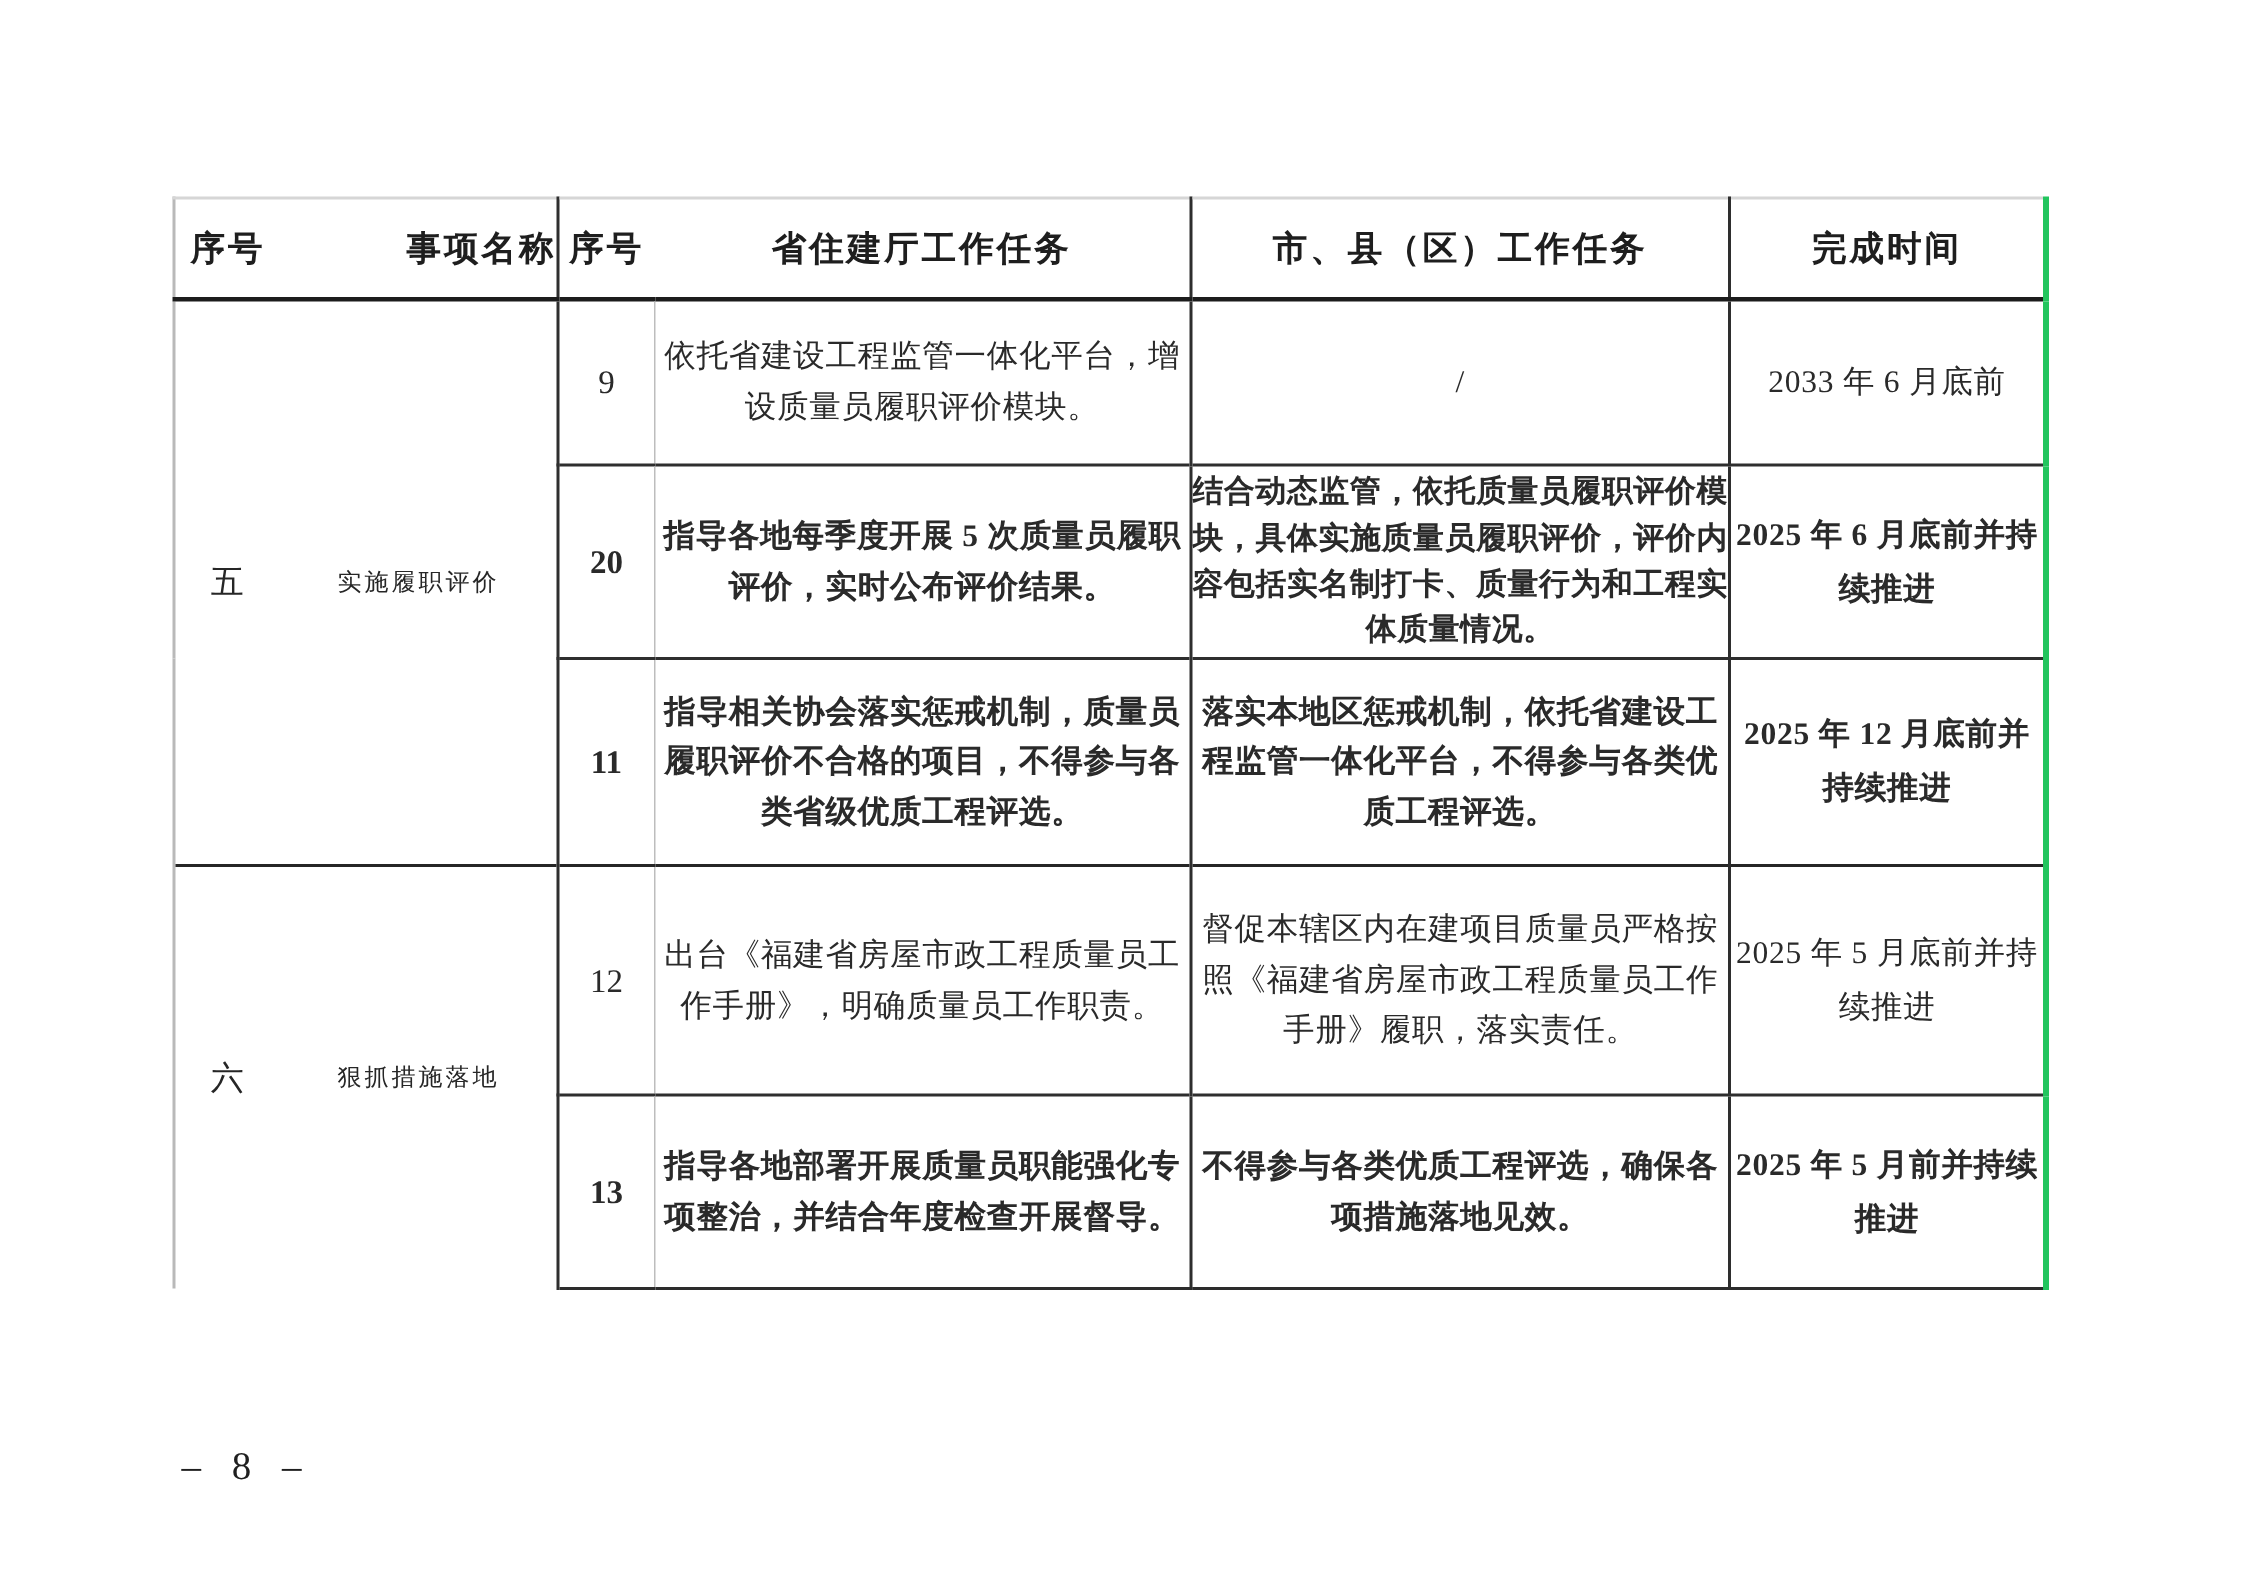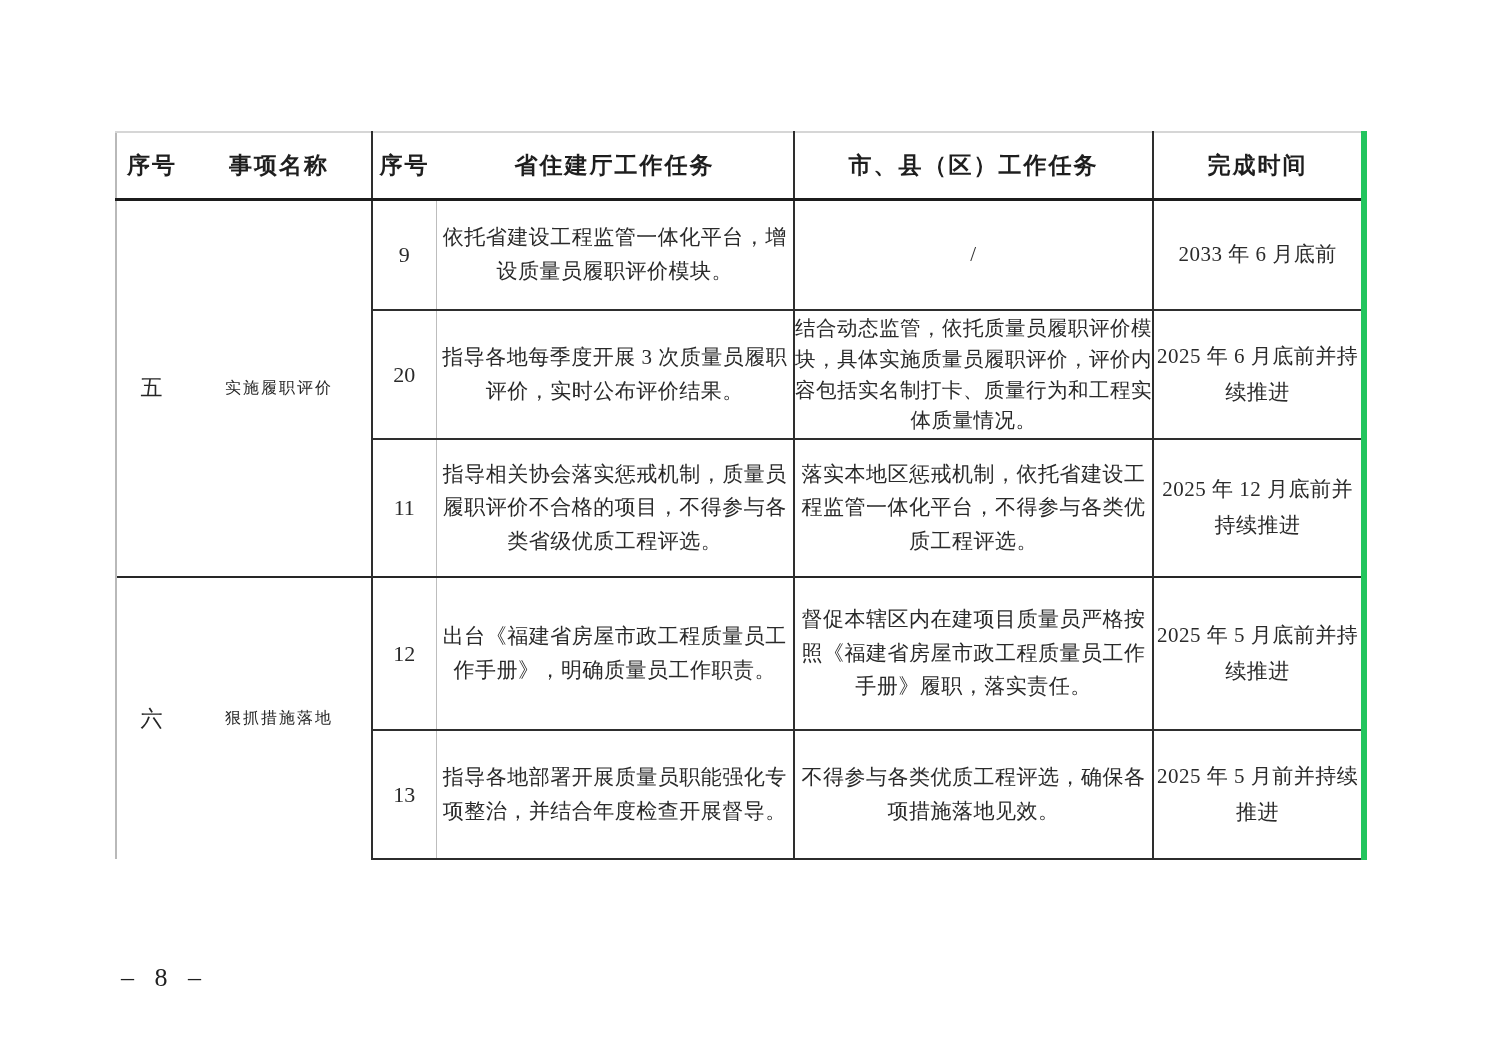--- a/index.html
+++ b/index.html
@@ -36,28 +36,28 @@
     font-weight: 700;
     font-size: 23px;
     letter-spacing: 2px;
     color: #1e1e1e;
     border-top: 2px solid #d6d6d6;
     border-bottom: 3px solid #1c1c1c;
     text-align: center;
   }
   
   .edge-l { border-left: 2px solid #b9b9b9; }
-  .edge-r { border-right: 6px solid #22c55e; }
+  .edge-r { border-right: 4px solid #22c55e; }
   .row-last td { border-bottom: 2px solid #2c2c2c; }
   
   .v-dark { border-right: 2px solid #2e2e2e; }
   
   .v-light { border-right: 1px solid #bdbdbd; }
   
-  .sep td { border-top: 2px solid #2e2e2e; }
+  .sep td { border-top: 2px solid #2e2e2e; font-weight: bold; }
   .group-sep td { border-top: 2px solid #262626; }
 
   .cell-num {
     text-align: center;
     font-size: 22px;
     color: #2a2a2a;
   }
   .cell-task {
     text-align: center;
     font-size: 21px;
@@ -91,21 +91,21 @@
     text-align: center;
     font-size: 16px;
     letter-spacing: 2px;
   }
   .hdr-split {
     display: flex;
     align-items: center;
     width: 100%;
   }
   .hdr-split .h1 { width: 70px; flex: 0 0 70px; text-align: center; }
-  .hdr-split .h2 { flex: 1; text-align: center; }
+  .hdr-split .h2 { flex: 1; text-align: right; }
   .page-number {
     position: absolute;
     left: 121px;
     top: 963px;
     font-size: 26px;
     letter-spacing: 1px;
     word-spacing: 12px;
     color: #1f1f1f;
     font-family: "Liberation Serif", "DejaVu Serif", serif;
   }
@@ -147,21 +147,21 @@
         </div>
       </td>
       <td class="cell-num v-light">9</td>
       <td class="cell-task v-dark">依托省建设工程监管一体化平台，增设质量员履职评价模块。</td>
       <td class="cell-task v-dark">/</td>
       <td class="cell-time edge-r">2033 年 6 月底前</td>
     </tr>
 
     <tr style="height:129px" class="sep">
       <td class="cell-num v-light">20</td>
-      <td class="cell-task v-dark">指导各地每季度开展 3 次质量员履职评价，实时公布评价结果。</td>
+      <td class="cell-task v-dark">指导各地每季度开展 5 次质量员履职评价，实时公布评价结果。</td>
       <td class="cell-task v-dark" style="line-height:1.5; font-size:20.5px;">结合动态监管，依托质量员履职评价模块，具体实施质量员履职评价，评价内容包括实名制打卡、质量行为和工程实体质量情况。</td>
       <td class="cell-time edge-r">2025 年 6 月底前并持续推进</td>
     </tr>
 
     <tr style="height:138px" class="sep">
       <td class="cell-num v-light">11</td>
       <td class="cell-task v-dark">指导相关协会落实惩戒机制，质量员履职评价不合格的项目，不得参与各类省级优质工程评选。</td>
       <td class="cell-task v-dark">落实本地区惩戒机制，依托省建设工程监管一体化平台，不得参与各类优质工程评选。</td>
       <td class="cell-time edge-r">2025 年 12 月底前并持续推进</td>
     </tr>

